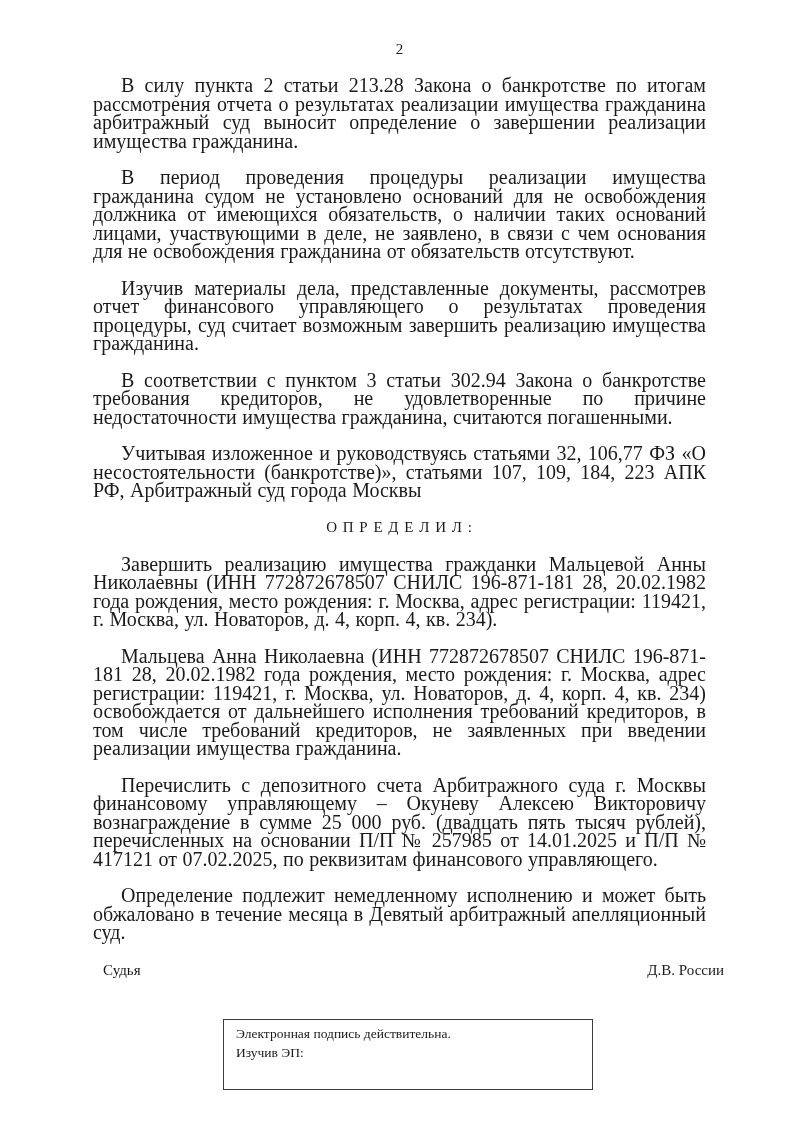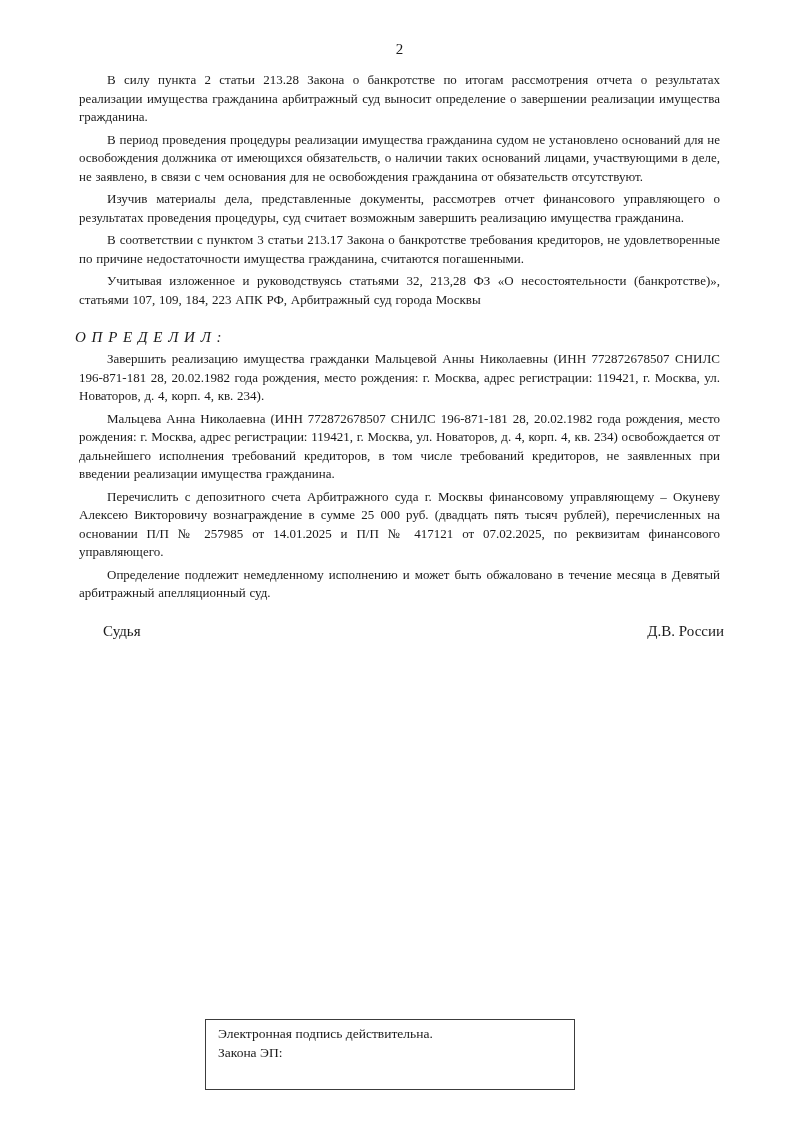--- a/index.html
+++ b/index.html
@@ -21,49 +21,48 @@
     padding: 40px 76px 0 75px;
     box-sizing: border-box;
   }
   .page-number {
     text-align: center;
     font-size: 15px;
     line-height: 18px;
     margin-bottom: 13px;
   }
   .para {
-    margin: 4px;
-    font-size: 13px;
+    margin: 18px;
+    font-size: 20px;
     line-height: 18.5px;
     text-align: justify;
     text-indent: 28px;
     word-spacing: 0.5px;
   }
   .resolution-heading {
     margin: 18.5px 0 0 0;
     font-size: 15px;
     line-height: 18.5px;
-    text-align: left;
+    text-align: center;
     letter-spacing: 1px;
     white-space: pre;
-    font-style: italic;
   }
   .signature-row {
     display: flex;
     justify-content: space-between;
     margin-top: 19px;
     font-size: 15px;
     line-height: 18.5px;
   }
   .signature-role {
     margin-left: 28px;
   }
   .stamp {
     position: absolute;
-    left: 205px;
+    left: 223px;
     top: 1019px;
     width: 370px;
     height: 71px;
     border: 1px solid #3c3c3c;
     box-sizing: border-box;
     padding: 6px 6px 0 12px;
     background: #ffffff;
   }
   .stamp-line1 {
     font-size: 13.5px;
@@ -90,35 +89,35 @@
 </head>
 <body>
 
 <div class="page">
 
   <div class="page-number">2</div>
 
   <p class="para">В силу пункта 2 статьи 213.28 Закона о банкротстве по итогам рассмотрения отчета о результатах реализации имущества гражданина арбитражный суд выносит определение о завершении реализации имущества гражданина.</p>
   <p class="para">В период проведения процедуры реализации имущества гражданина судом не установлено оснований для не освобождения должника от имеющихся обязательств, о наличии таких оснований лицами, участвующими в деле, не заявлено, в связи с чем основания для не освобождения гражданина от обязательств отсутствуют.</p>
   <p class="para">Изучив материалы дела, представленные документы, рассмотрев отчет финансового управляющего о результатах проведения процедуры, суд считает возможным завершить реализацию имущества гражданина.</p>
-  <p class="para">В соответствии с пунктом 3 статьи 213.17 Закона о банкротстве требования кредиторов, не удовлетворенные по причине недостаточности имущества гражданина, считаются погашенными.</p>
-  <p class="para">Учитывая изложенное и руководствуясь статьями 32, 213,28 ФЗ «О несостоятельности (банкротстве)», статьями 107, 109, 184, 223 АПК РФ, Арбитражный суд города Москвы</p>
+  <p class="para">В соответствии с пунктом 3 статьи 302.94 Закона о банкротстве требования кредиторов, не удовлетворенные по причине недостаточности имущества гражданина, считаются погашенными.</p>
+  <p class="para">Учитывая изложенное и руководствуясь статьями 32, 106,77 ФЗ «О несостоятельности (банкротстве)», статьями 107, 109, 184, 223 АПК РФ, Арбитражный суд города Москвы</p>
 
   <div class="resolution-heading">О П Р Е Д Е Л И Л :</div>
 
   <p class="para">Завершить реализацию имущества гражданки Мальцевой Анны Николаевны (ИНН 772872678507 СНИЛС 196-871-181 28, 20.02.1982 года рождения, место рождения: г. Москва, адрес регистрации: 119421, г. Москва, ул. Новаторов, д. 4, корп. 4, кв. 234).</p>
   <p class="para">Мальцева Анна Николаевна (ИНН 772872678507 СНИЛС 196-871-181 28, 20.02.1982 года рождения, место рождения: г. Москва, адрес регистрации: 119421, г. Москва, ул. Новаторов, д. 4, корп. 4, кв. 234) освобождается от дальнейшего исполнения требований кредиторов, в том числе требований кредиторов, не заявленных при введении реализации имущества гражданина.</p>
   <p class="para">Перечислить с депозитного счета Арбитражного суда г. Москвы финансовому управляющему – Окуневу Алексею Викторовичу вознаграждение в сумме 25 000 руб. (двадцать пять тысяч рублей), перечисленных на основании П/П № 257985 от 14.01.2025 и П/П № 417121 от 07.02.2025, по реквизитам финансового управляющего.</p>
   <p class="para">Определение подлежит немедленному исполнению и может быть обжаловано в течение месяца в Девятый арбитражный апелляционный суд.</p>
 
   <div class="signature-row">
     <span class="signature-role">Судья</span>
     <span class="signature-name">Д.В. России</span>
   </div>
 
 </div>
 
 <div class="stamp">
   <div class="stamp-line1">Электронная подпись действительна.</div>
   <div class="stamp-row">
-    <div class="stamp-label">Закона ЭП:</div>
+    <div class="stamp-label">Изучив ЭП:</div>
   </div>
 </div>
 
 </body></html>

